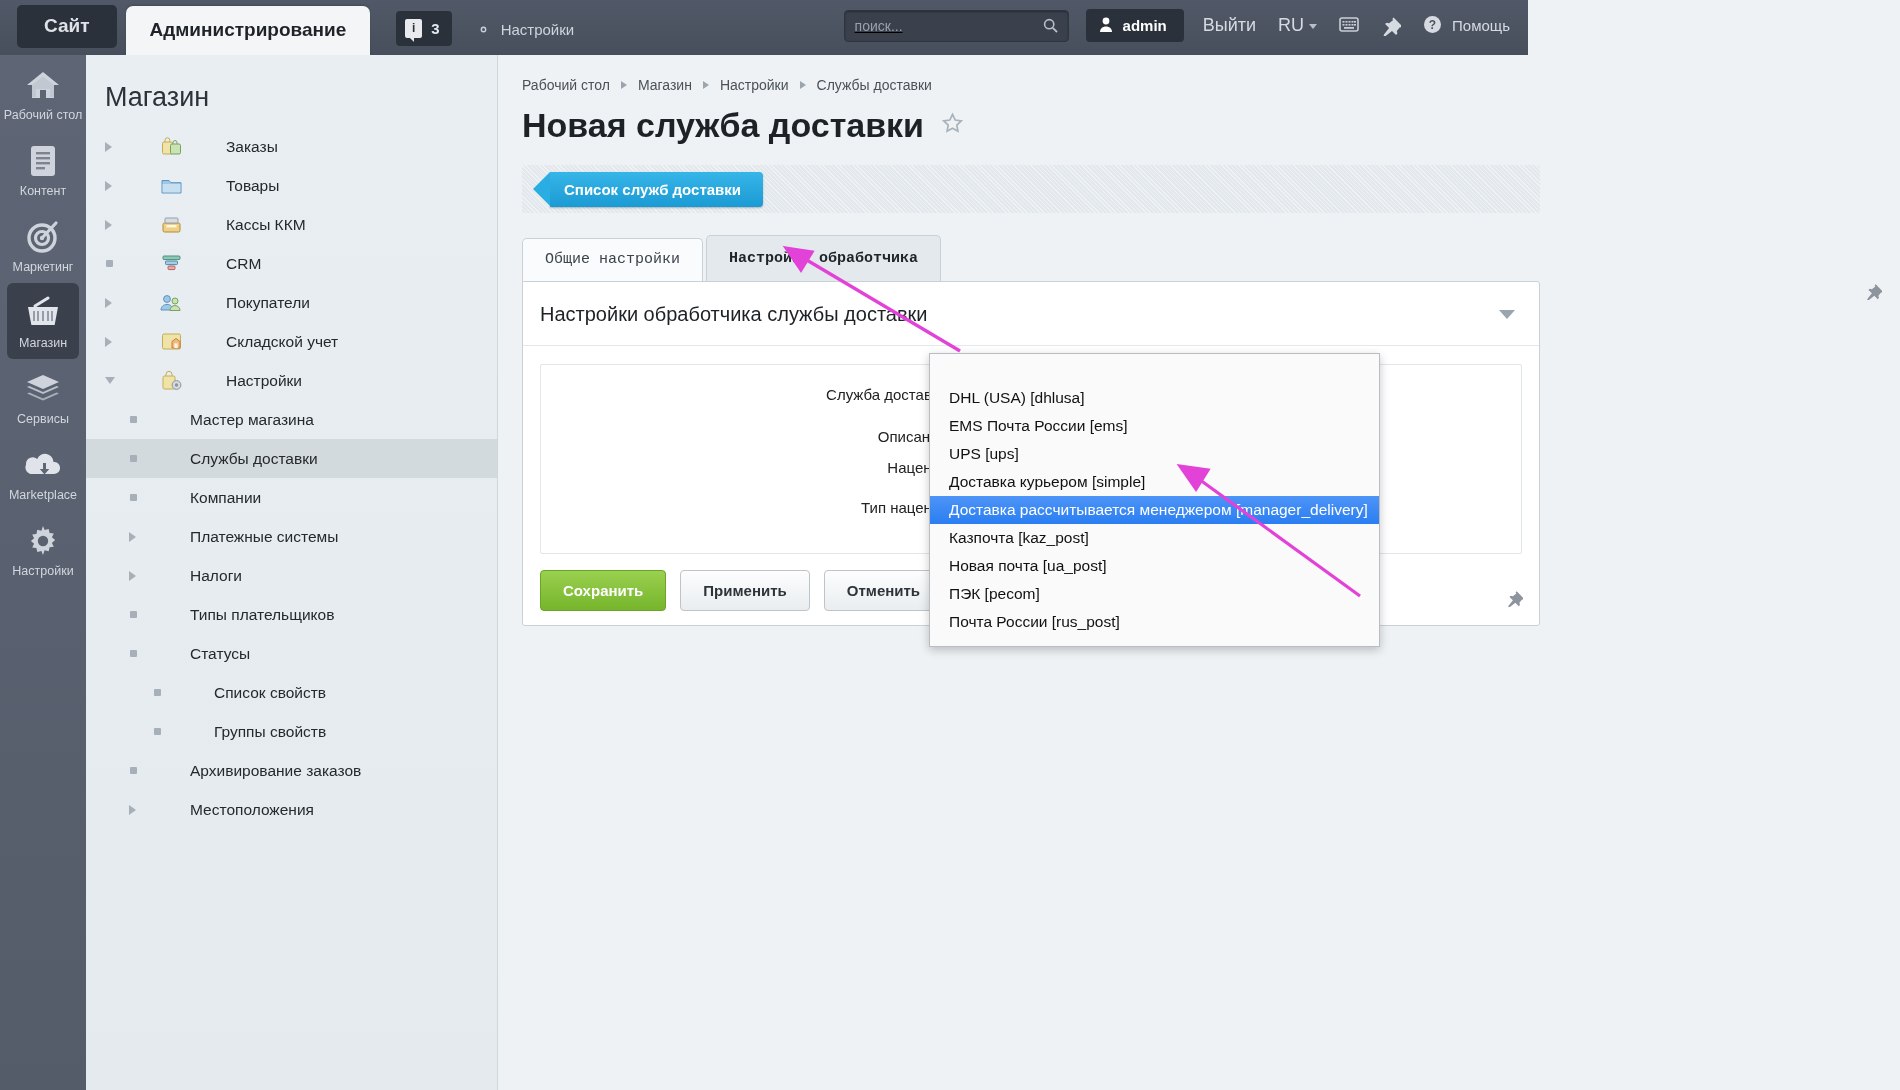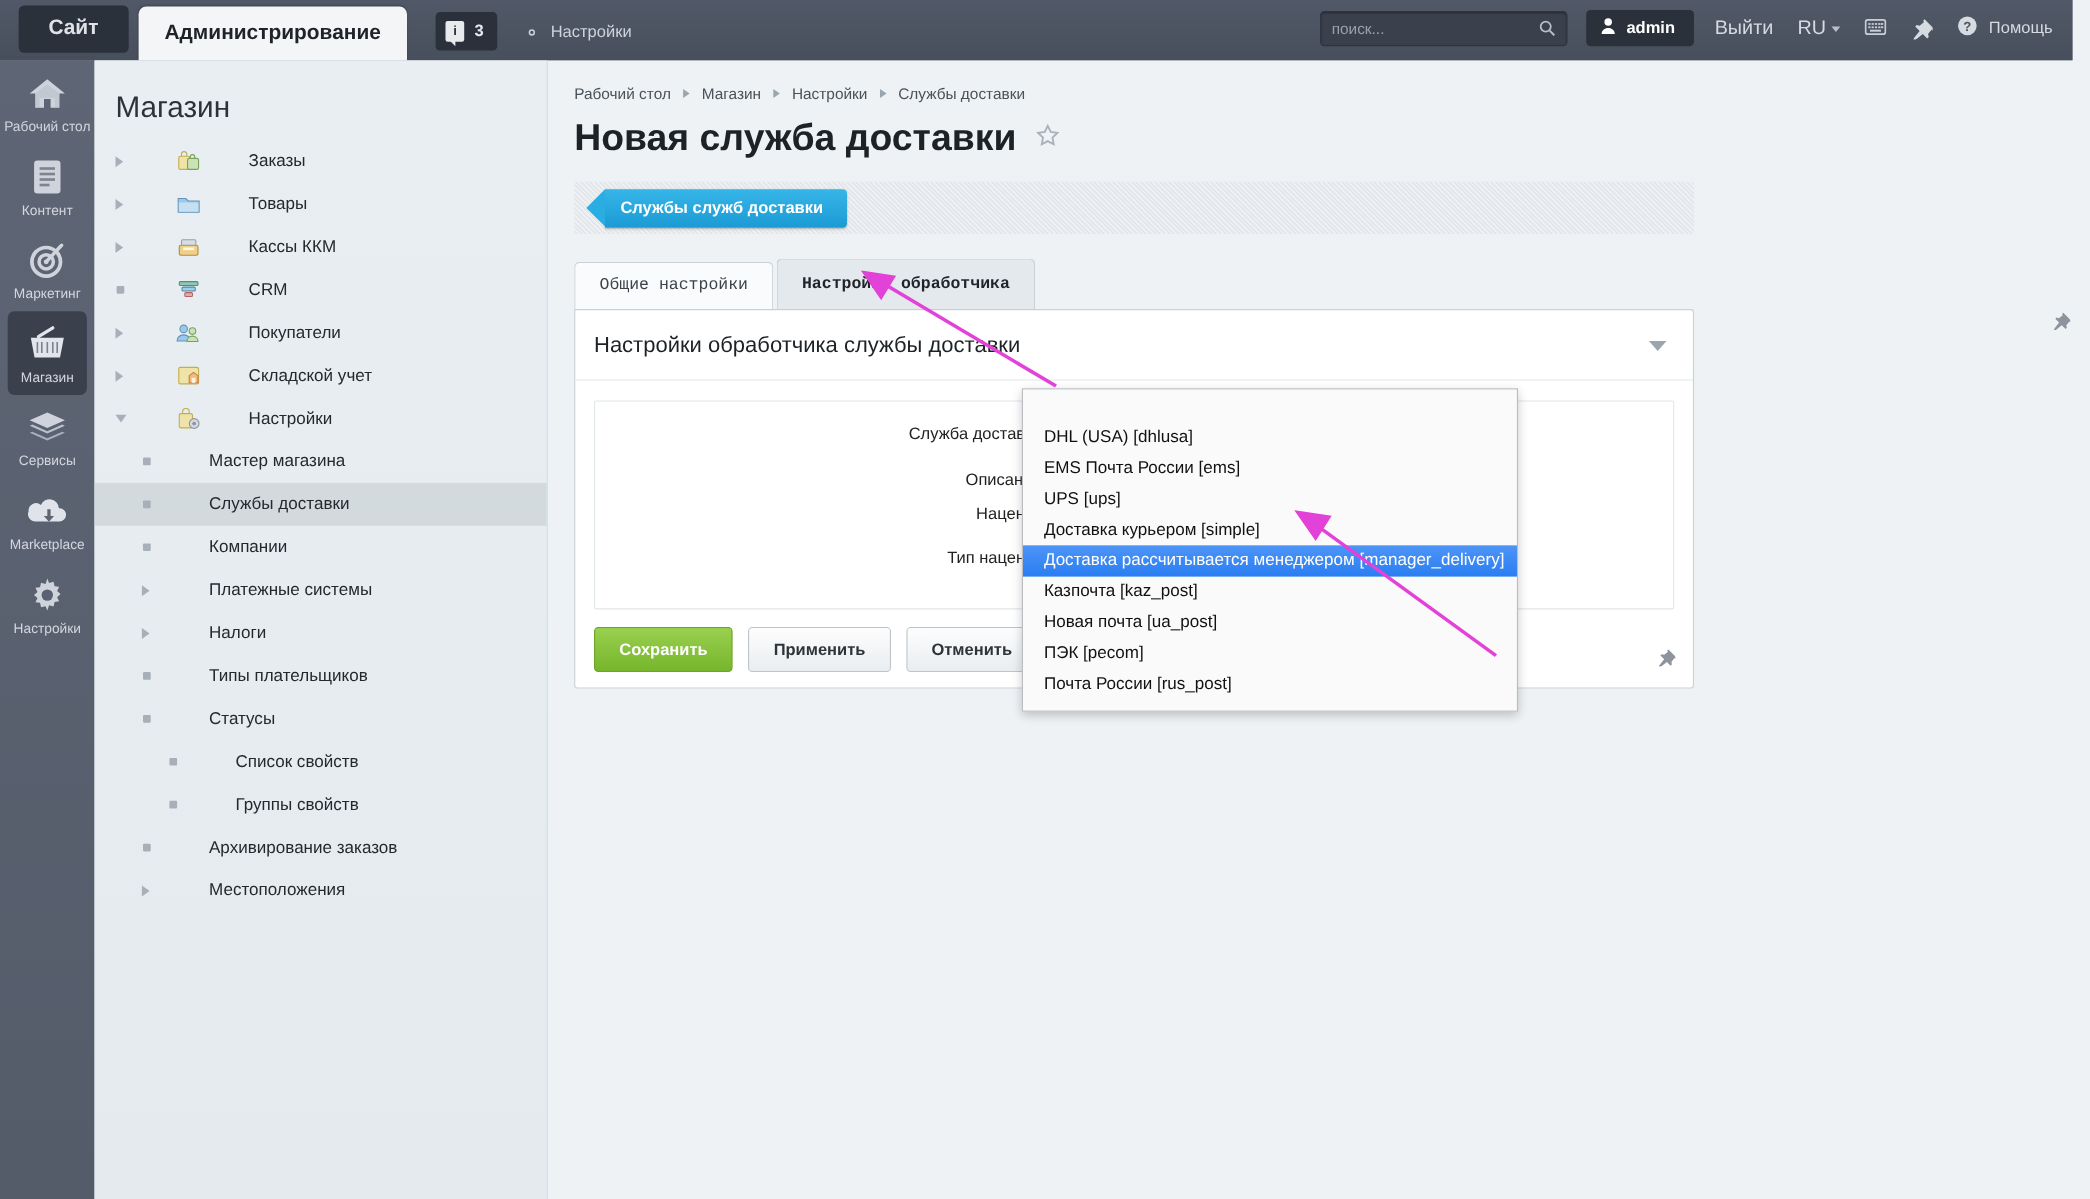--- a/index.html
+++ b/index.html
@@ -5,21 +5,21 @@
   * { box-sizing: border-box; margin: 0; padding: 0; }
   html, body {
     width: 1900px; height: 1090px;
     font-family: "Liberation Sans", sans-serif;
     background: #eef2f5;
     overflow: hidden;
   }
 
   
   .topbar {
-    position: absolute; left: 0; top: 0; width: 1884px; height: 55px;
+    position: absolute; left: 0; top: 0; width: 1528px; height: 55px;
     background: #4b5361;
     background-image: linear-gradient(180deg, #515968 0%, #474f5c 100%);
     display: flex; align-items: flex-end;
   }
   .tb-tabs { display: flex; align-items: flex-end; height: 55px; }
   .tb-tab-site {
     margin-left: 17px; margin-bottom: 7px;
     background: #2b313b; color: #dfe3e8;
     font-size: 19px; font-weight: bold;
     padding: 10px 27px 11px 27px; border-radius: 5px;
@@ -65,20 +65,21 @@
 
   .tb-right {
     margin-left: auto; display: flex; align-items: center;
     margin-bottom: 13px; margin-right: 18px;
   }
   .searchbox {
     width: 225px; height: 32px; background: #3a414d;
     border: 1px solid #2e3540; border-radius: 4px;
     display: flex; align-items: center; padding: 0 10px;
     box-shadow: inset 0 1px 2px rgba(0,0,0,.35);
+    text-decoration: underline;
   }
   .searchbox .ph { color: #9aa1ad; font-size: 14px; flex: 1; }
   .search-ico { width:15px; height:15px; }
   .userbtn {
     margin-left: 17px; background: #2b313b; border-radius: 4px;
     height: 33px; display: flex; align-items: center; padding: 0 17px 0 13px;
     color: #fff; font-size: 15px; font-weight: bold;
   }
   .userbtn .uicon { margin-right: 10px; }
   .tb-link { margin-left: 19px; color: #d6dae1; font-size: 18px; }
@@ -588,21 +589,21 @@
   <div class="ptitle">
     <h2>Новая служба доставки</h2>
     <span class="star">
       <svg width="23" height="23" viewBox="0 0 23 23">
           <path fill="none" stroke="#a9b2ba" stroke-width="1.7" d="M11.5 2.4l2.7 5.6 6.1.8-4.5 4.3 1.1 6.1-5.4-2.9-5.4 2.9 1.1-6.1L2.7 8.8l6.1-.8z"></path>
         </svg>
     </span>
   </div>
 
   <div class="toolbar">
-    <div class="arrowbtn">Службы служб доставки</div>
+    <div class="arrowbtn">Список служб доставки</div>
   </div>
 
   <div class="tabs">
     <div class="tab">Общие настройки</div>
     <div class="tab active">Настройки обработчика</div>
   </div>
 
   <div class="panel">
     <div class="panel-head">
       <div class="ttl">Настройки обработчика службы доставки</div>

